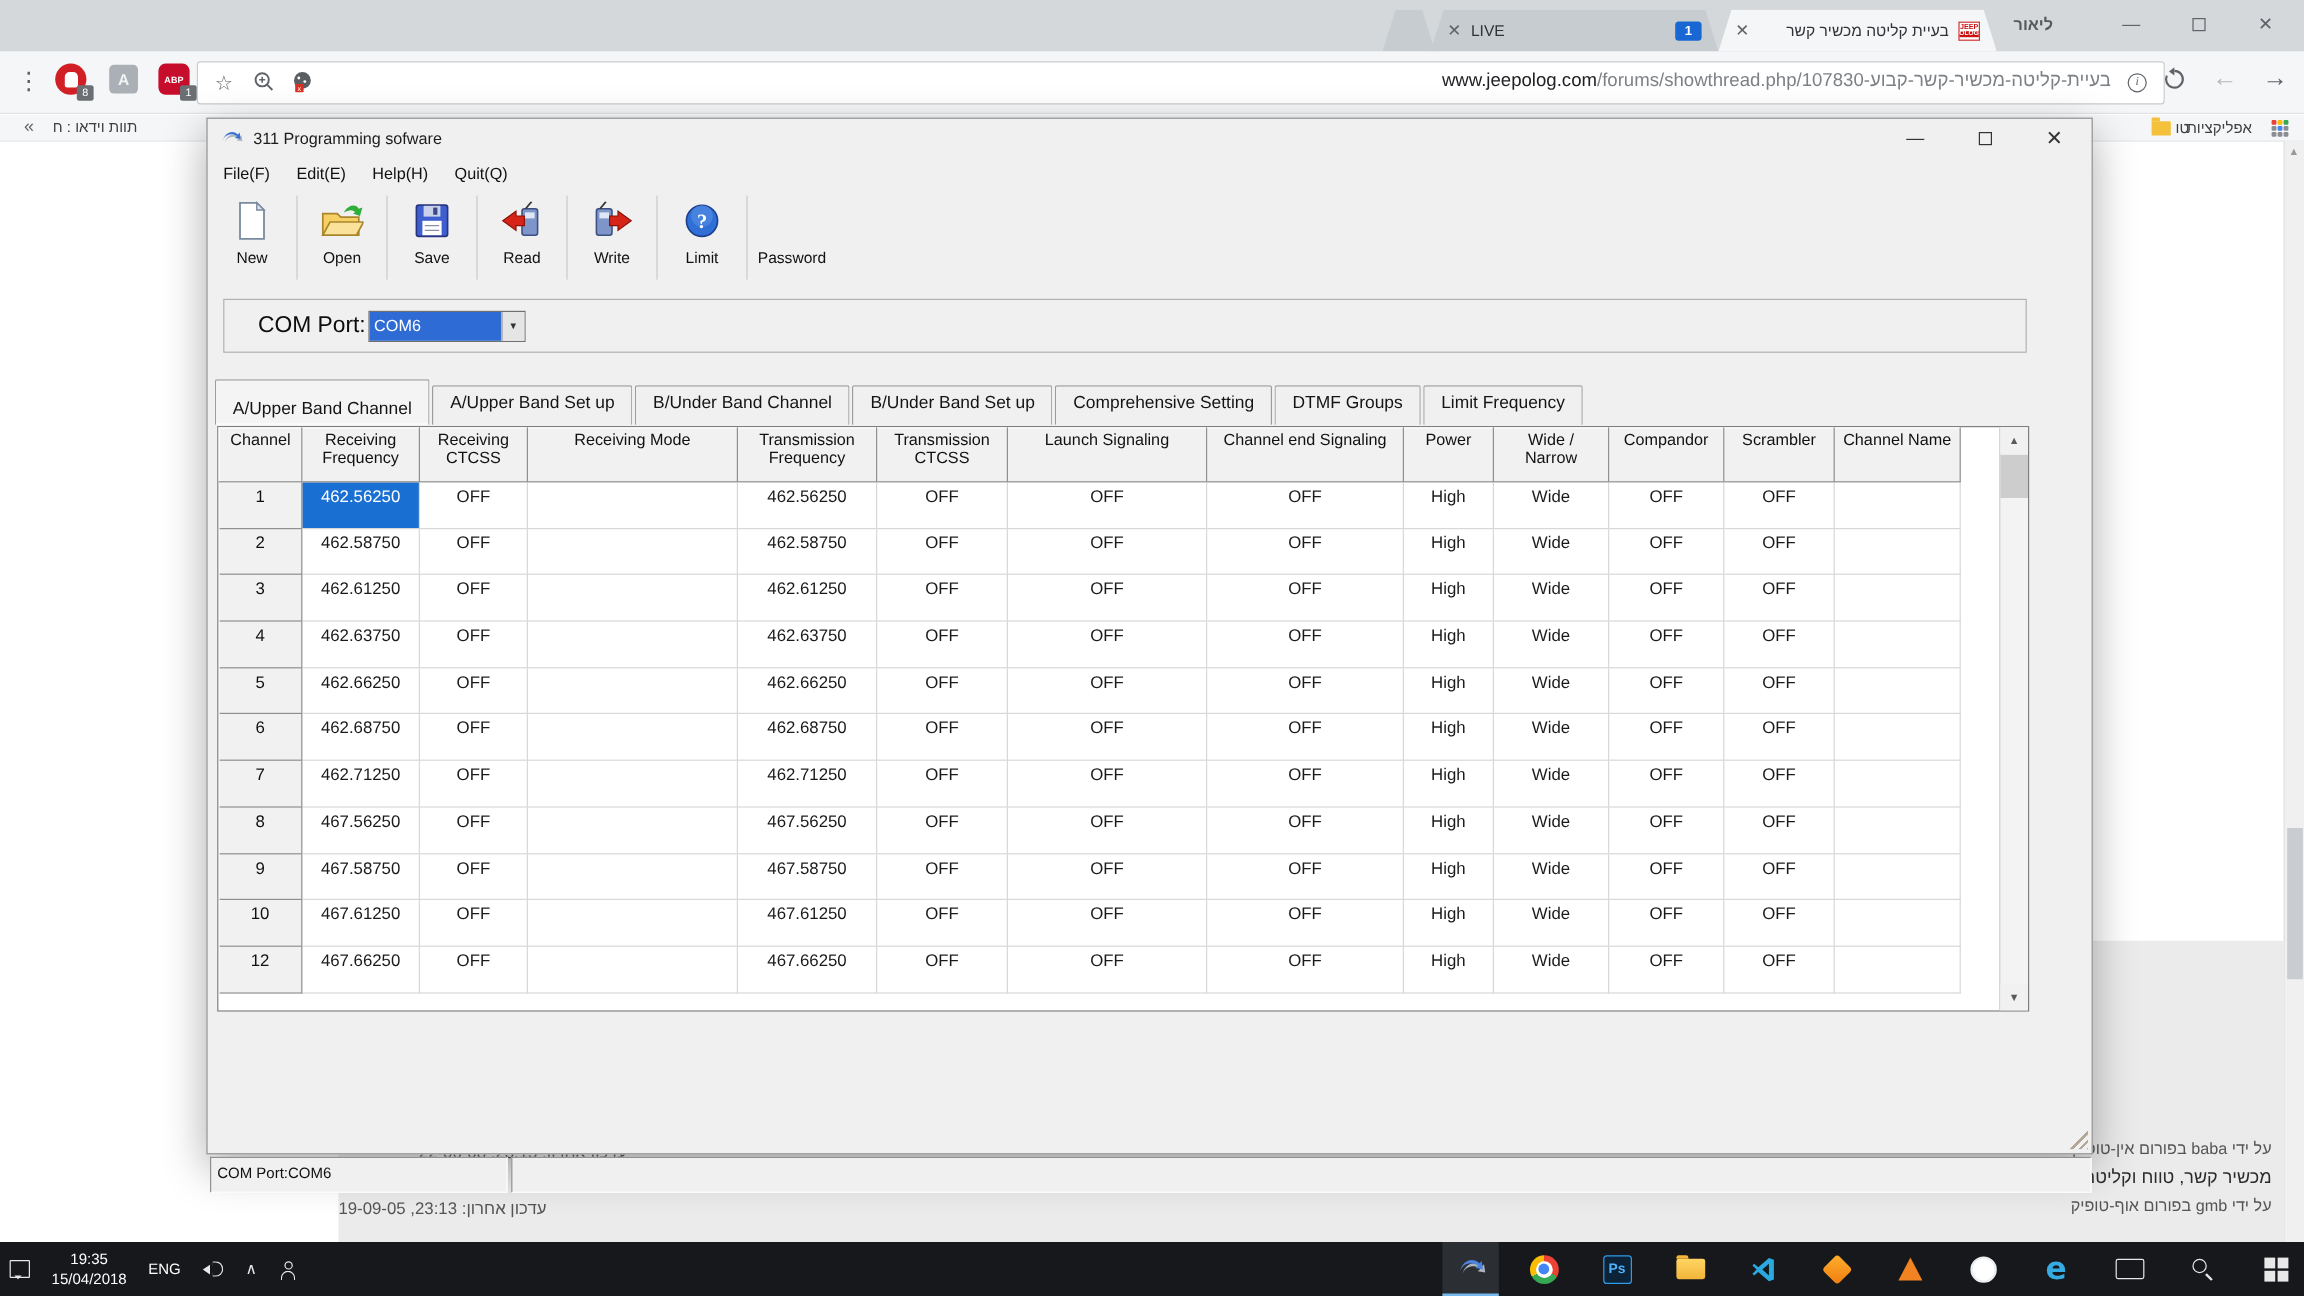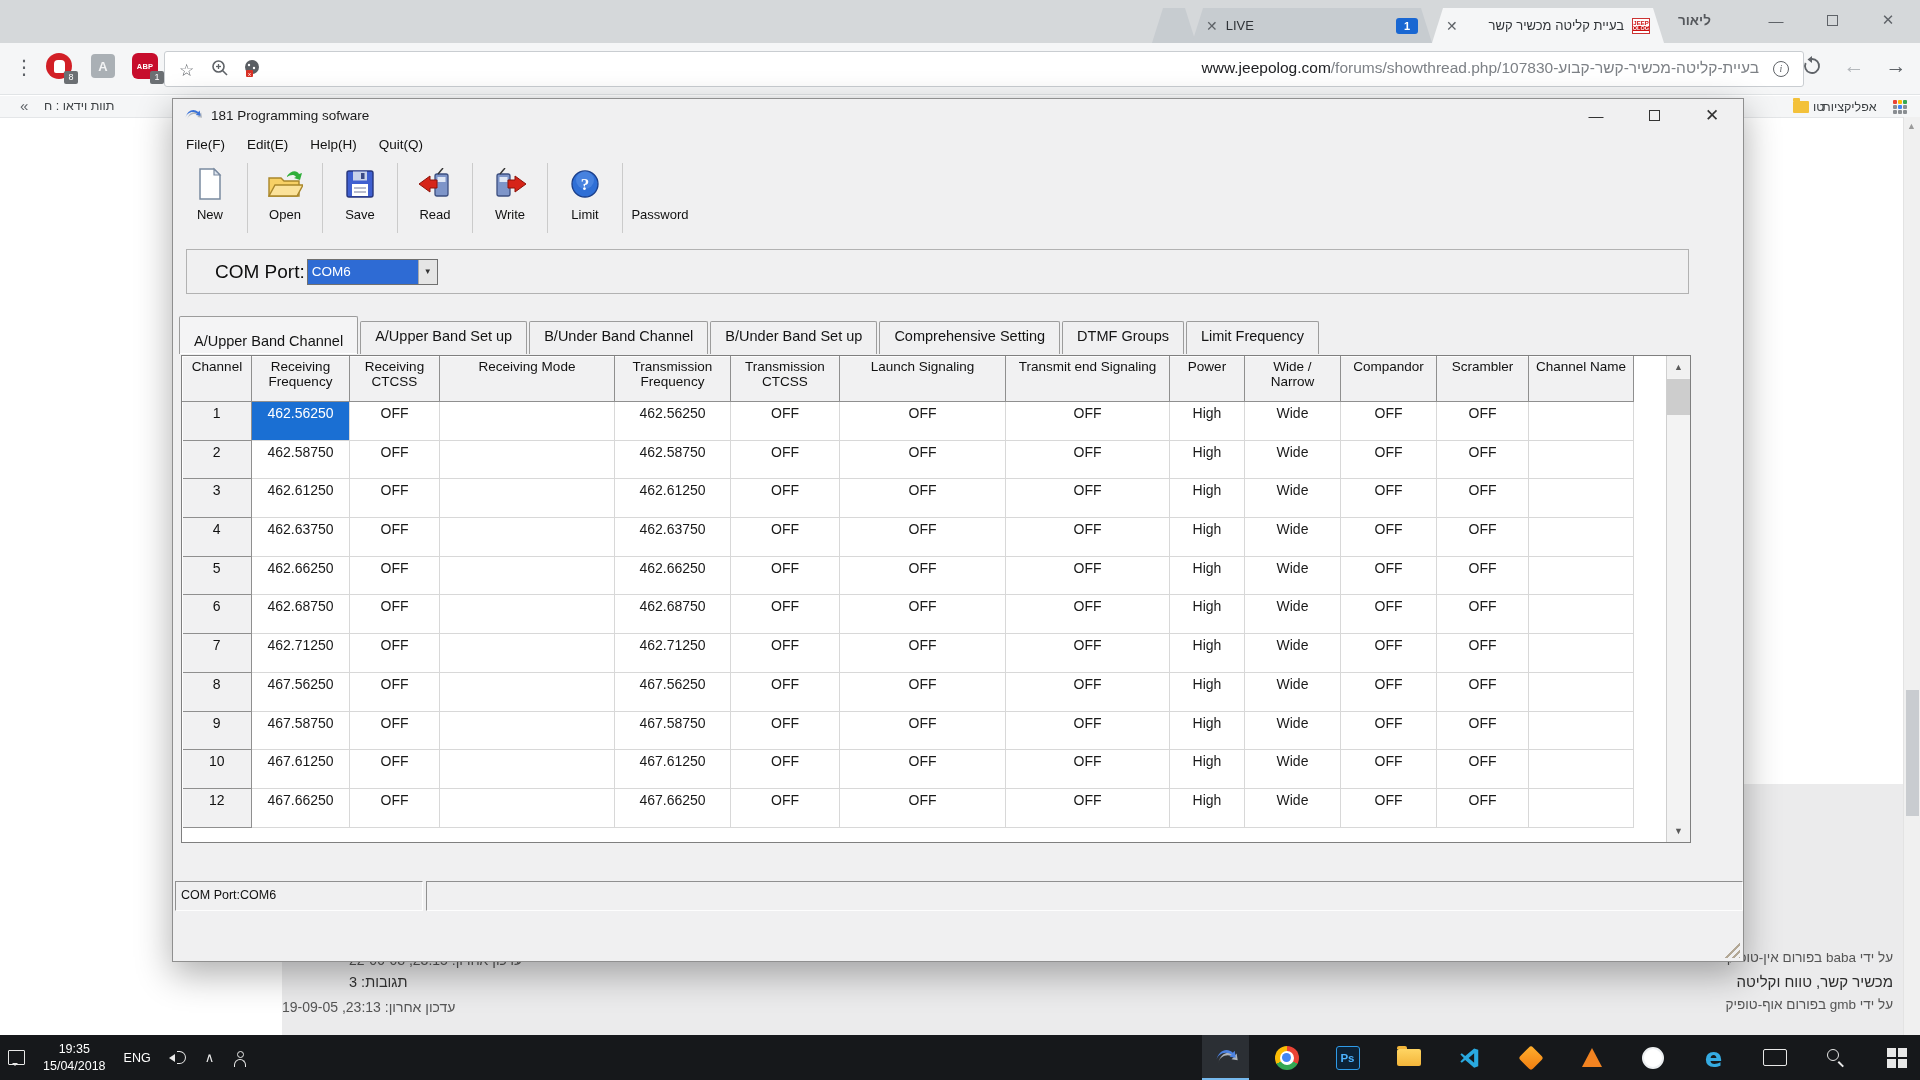--- a/index.html
+++ b/index.html
@@ -129,21 +129,21 @@
     border-right:1px solid #8f8f8f; border-bottom:1px solid #8f8f8f; border-top:1px solid #fdfdfd; }
   #channel-table tbody td { font-size:14px; color:#1a1a1a; vertical-align:top; padding-top:3px;
     text-align:center; border-right:1px solid #d8d8d8; border-bottom:1px solid #d8d8d8; background:#fff; }
   #channel-table td.sel { background:#1a6fd3; color:#fff; }
   .tscroll { position:absolute; right:0; top:0; bottom:0; width:24px; background:#f3f3f3;
     border-left:1px solid #cfcfcf; }
   .tscroll .arrow { position:absolute; left:0; width:23px; height:22px; display:flex; align-items:center;
     justify-content:center; font-size:9px; color:#5a5a5a; background:#f1f1f1; }
   .tscroll .thumb { position:absolute; left:0; top:23px; width:23px; height:36px; background:#cdcdcd; }
 
-  .statusbar { position:absolute; left:2px; top:782px; width:1568px; height:30px; display:flex; gap:3px; }
+  .statusbar { position:absolute; left:2px; top:865px; width:1568px; height:30px; display:flex; gap:3px; }
   .sunken { border:1px solid; border-color:#909090 #fdfdfd #fdfdfd #909090; background:#f0f0f1;
     font-size:12.5px; color:#111; padding:6px 0 0 5px; }
   .status-left { width:248px; }
   .status-right { flex:1; }
   .resize-grip { position:absolute; right:3px; bottom:3px; width:17px; height:17px;
     background:repeating-linear-gradient(135deg, transparent 0 3px, #b3a896 3px 5px);
     clip-path:polygon(100% 0,100% 100%,0 100%); }
 
   
   .taskbar { position:absolute; left:0; bottom:0; width:1920px; height:45px; background:#16181b; z-index:100;
@@ -318,21 +318,21 @@
     <span class="scroll-up-arrow">▲</span>
     <div class="browser-scroll-thumb"></div>
   </div>
 
   <div class="appwin">
     <div class="titlebar">
       <svg width="20" height="20" viewBox="0 0 20 20">
         <path d="M4 14 C5 8.5, 11.5 6, 16 9.5 L14.2 11 L19 11.8 L18.2 6.5 L16.8 8 C12 3.6, 5.6 6.4, 4 14 Z" fill="#b0b6be"></path>
         <path d="M2.5 12 C3.5 6.5, 10 4, 14.5 7.5 L12.7 9 L17.5 9.8 L16.7 4.5 L15.3 6 C10.5 1.6, 4.1 4.4, 2.5 12 Z" fill="#3a72d8"></path>
       </svg>
-      <span class="title-text">181 Programming sofware</span>
+      <span class="title-text">311 Programming sofware</span>
       <div class="app-ctrls">
         <span>—</span>
         <span>
             <i class="glyph-max"></i>
           </span>
         <span style="font-size:17px;">✕</span>
       </div>
     </div>
 
     <div class="menubar">
@@ -456,21 +456,21 @@
           </colgroup>
           <thead>
             <tr>
               <th>Channel</th>
               <th>Receiving Frequency</th>
               <th>Receiving CTCSS</th>
               <th>Receiving Mode</th>
               <th>Transmission Frequency</th>
               <th>Transmission CTCSS</th>
               <th>Launch Signaling</th>
-              <th>Transmit end Signaling</th>
+              <th>Channel end Signaling</th>
               <th>Power</th>
               <th>Wide / Narrow</th>
               <th>Compandor</th>
               <th>Scrambler</th>
               <th>Channel Name</th>
             </tr>
           </thead>
           <tbody>
             <tr>
               <th>1</th>

